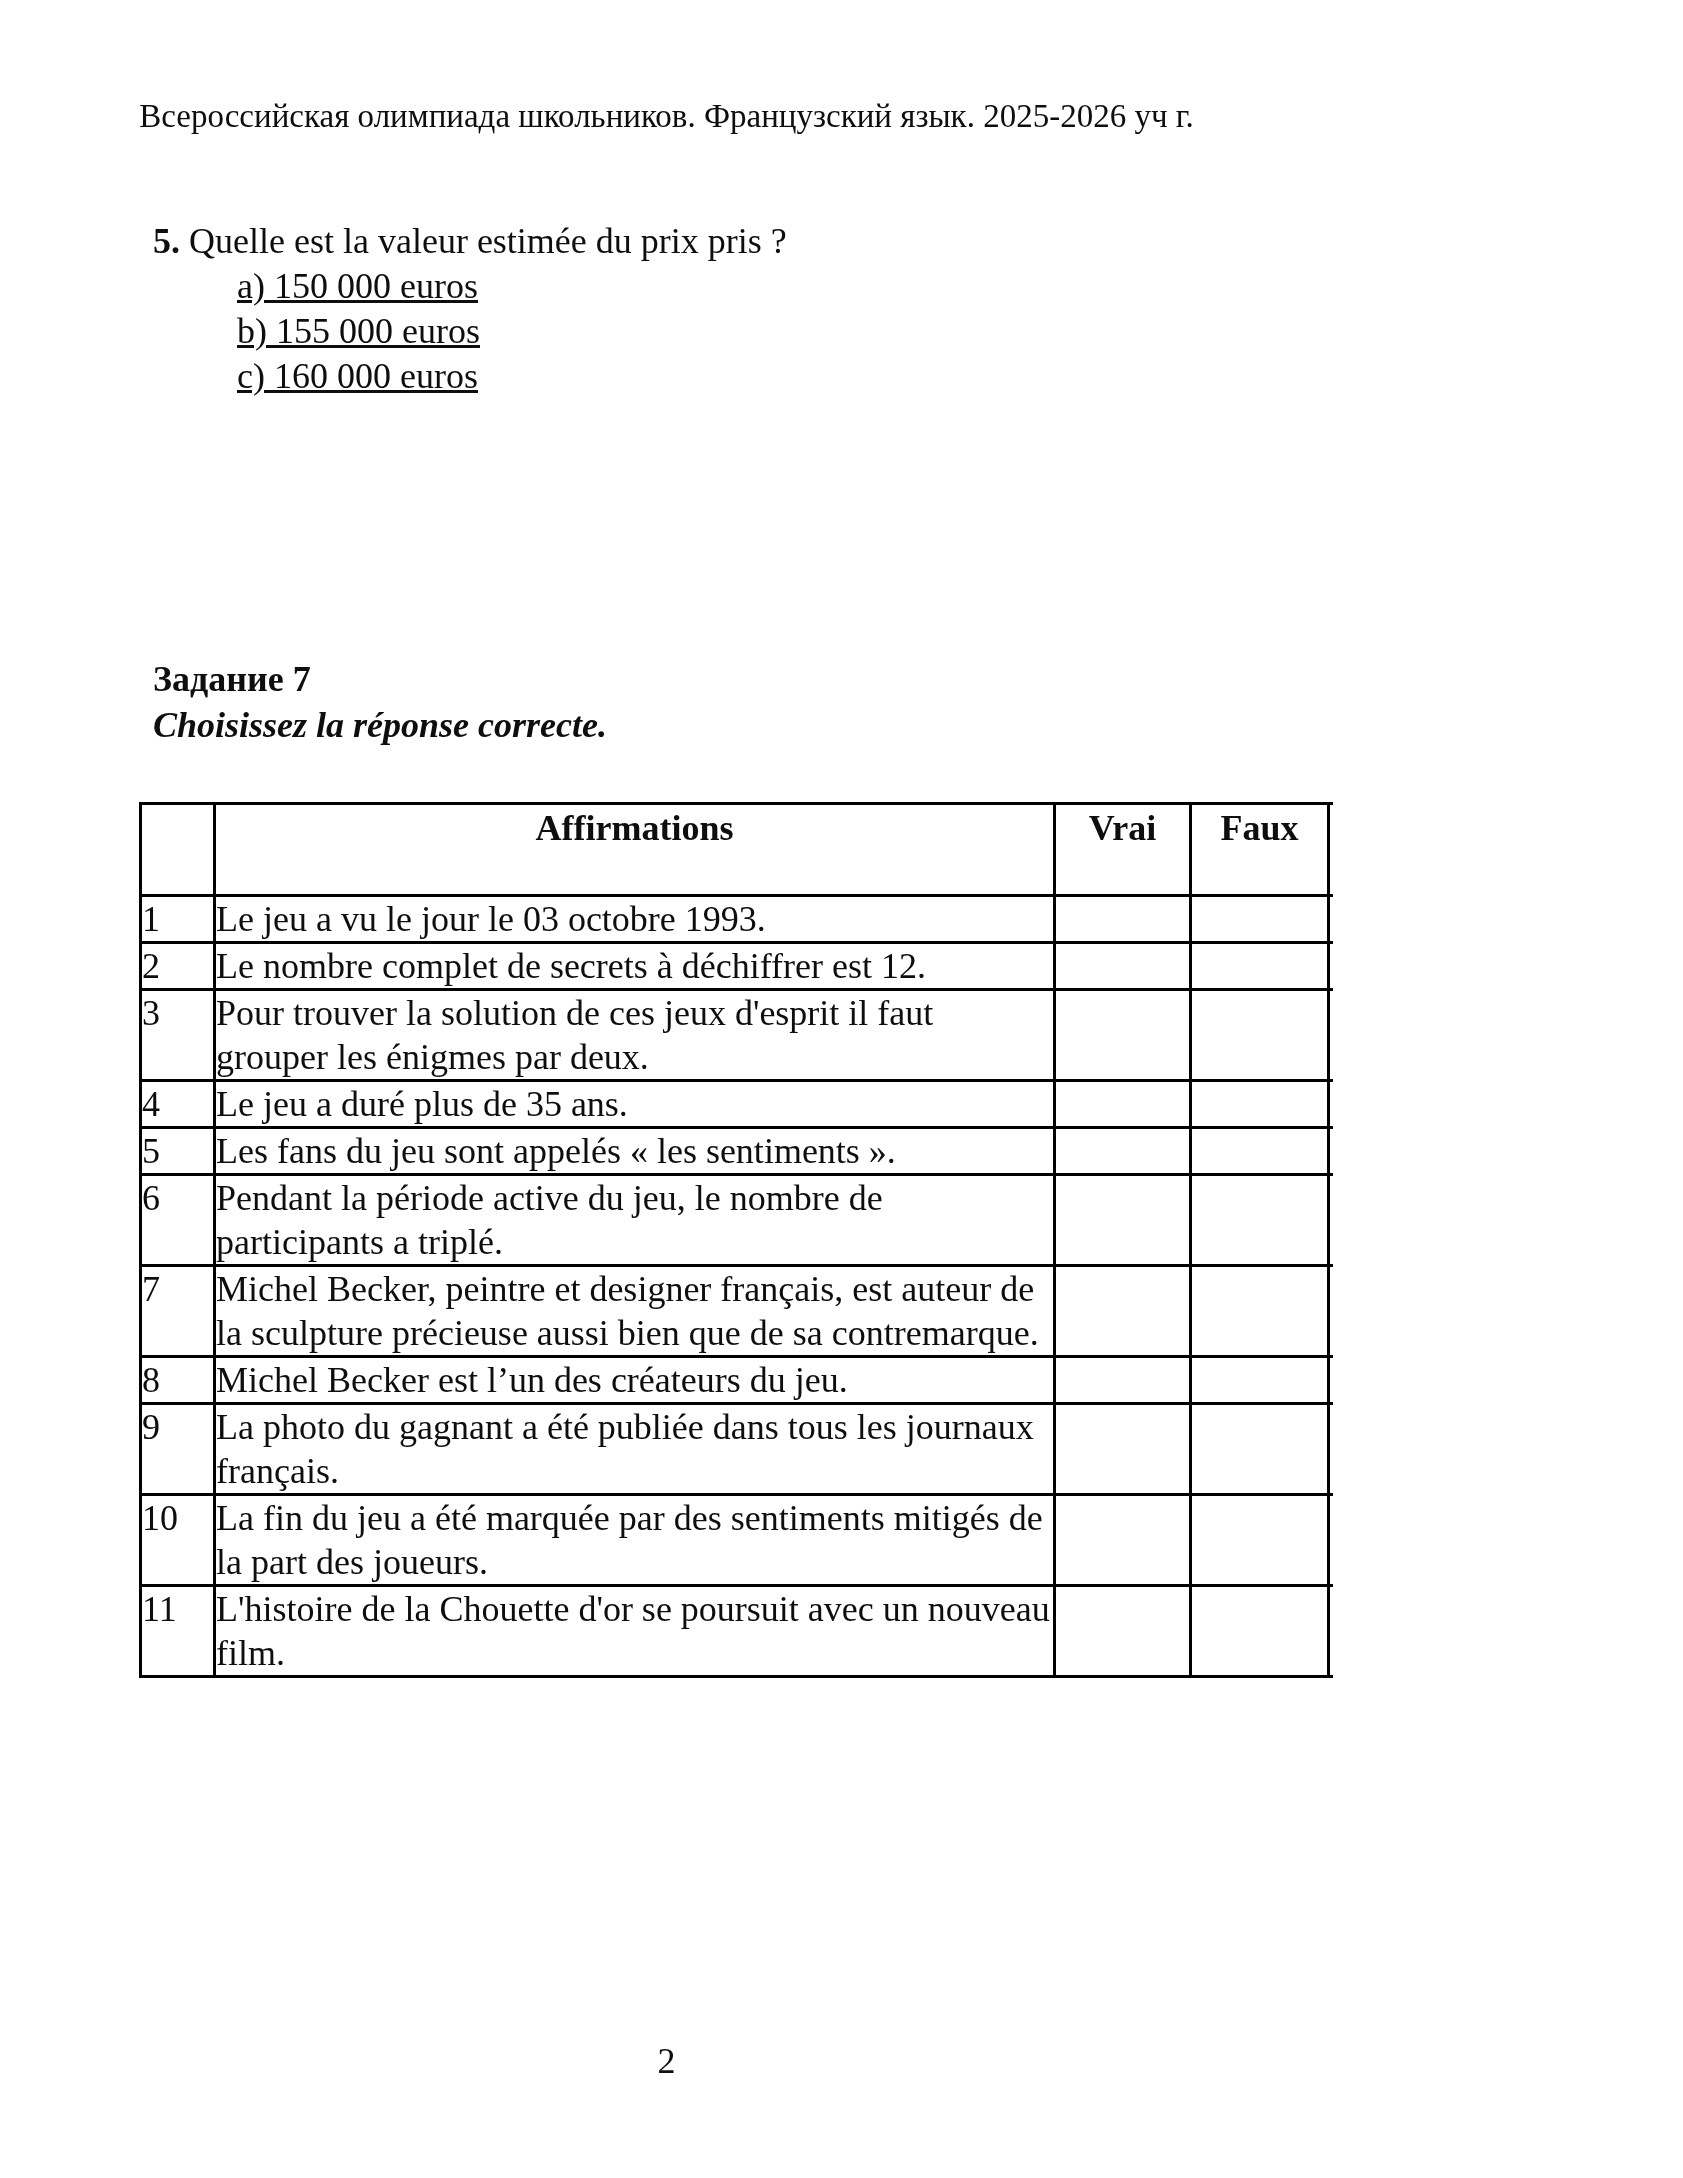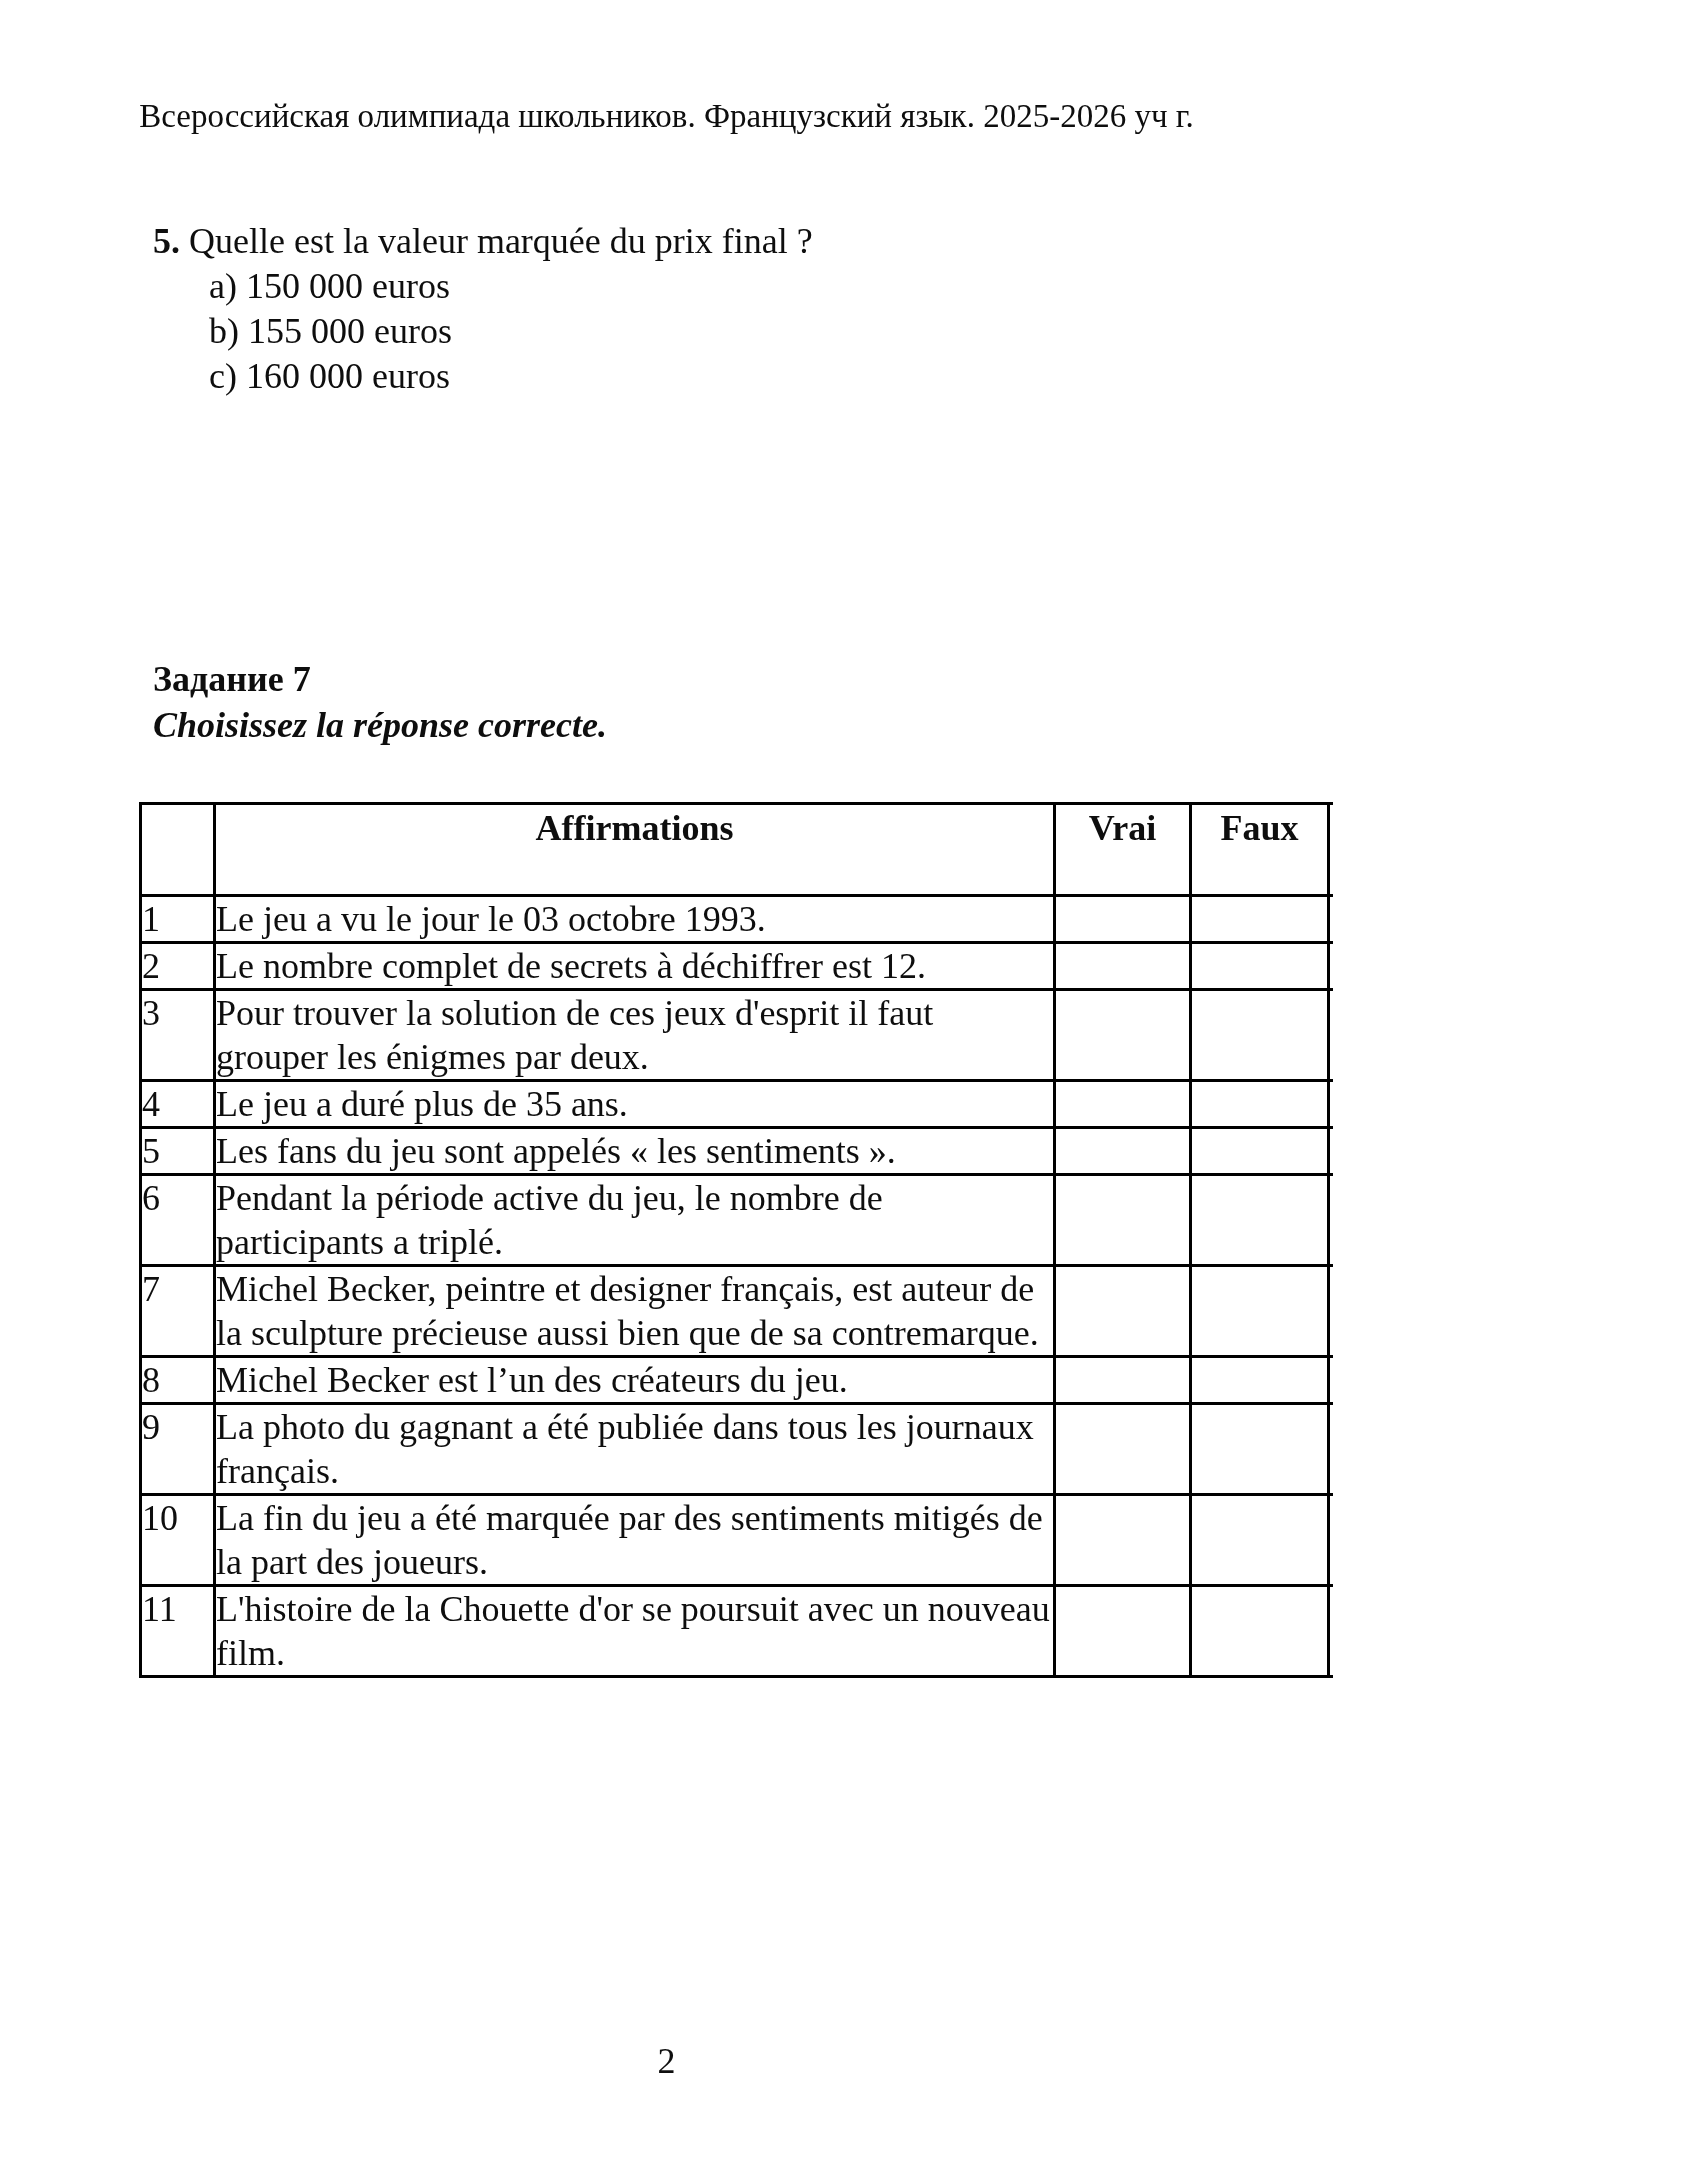--- a/index.html
+++ b/index.html
@@ -19,21 +19,21 @@
     font-size:33px; line-height:43px;
   }
 
   .question {
     left:153px;
     font-size:36px; line-height:45px;
   }
   .q5 { top:219px; }
   .q6 { top:444px; }
   .question .q-num { font-weight:bold; }
-  .options .option { margin-left:56px; }
+  .options .option { margin-left:84px;text-decoration:underline; }
 
   .task-header {
     top:657px; left:153px; width:1376px;
     display:flex; justify-content:space-between;
     font-size:36px; line-height:45px; font-weight:bold;
   }
   .task-points { font-style:italic; }
 
   .instruction {
     top:703px; left:153px;
@@ -75,21 +75,21 @@
 
 <div class="page">
 
   <div class="abs doc-header">
     <div>Всероссийская олимпиада школьников. Французский язык. 2025-2026 уч г.</div>
   </div>
 
   <div class="abs question q5">
     <div class="q-line">
       <span class="q-num">5.</span>
-      <span>Quelle est la valeur marquée du prix final ?</span>
+      <span>Quelle est la valeur estimée du prix pris ?</span>
     </div>
     <div class="options">
       <div class="option">a) 150 000 euros</div>
       <div class="option">b) 155 000 euros</div>
       <div class="option">c) 160 000 euros</div>
     </div>
   </div>
 
 
   <div class="abs task-header">

